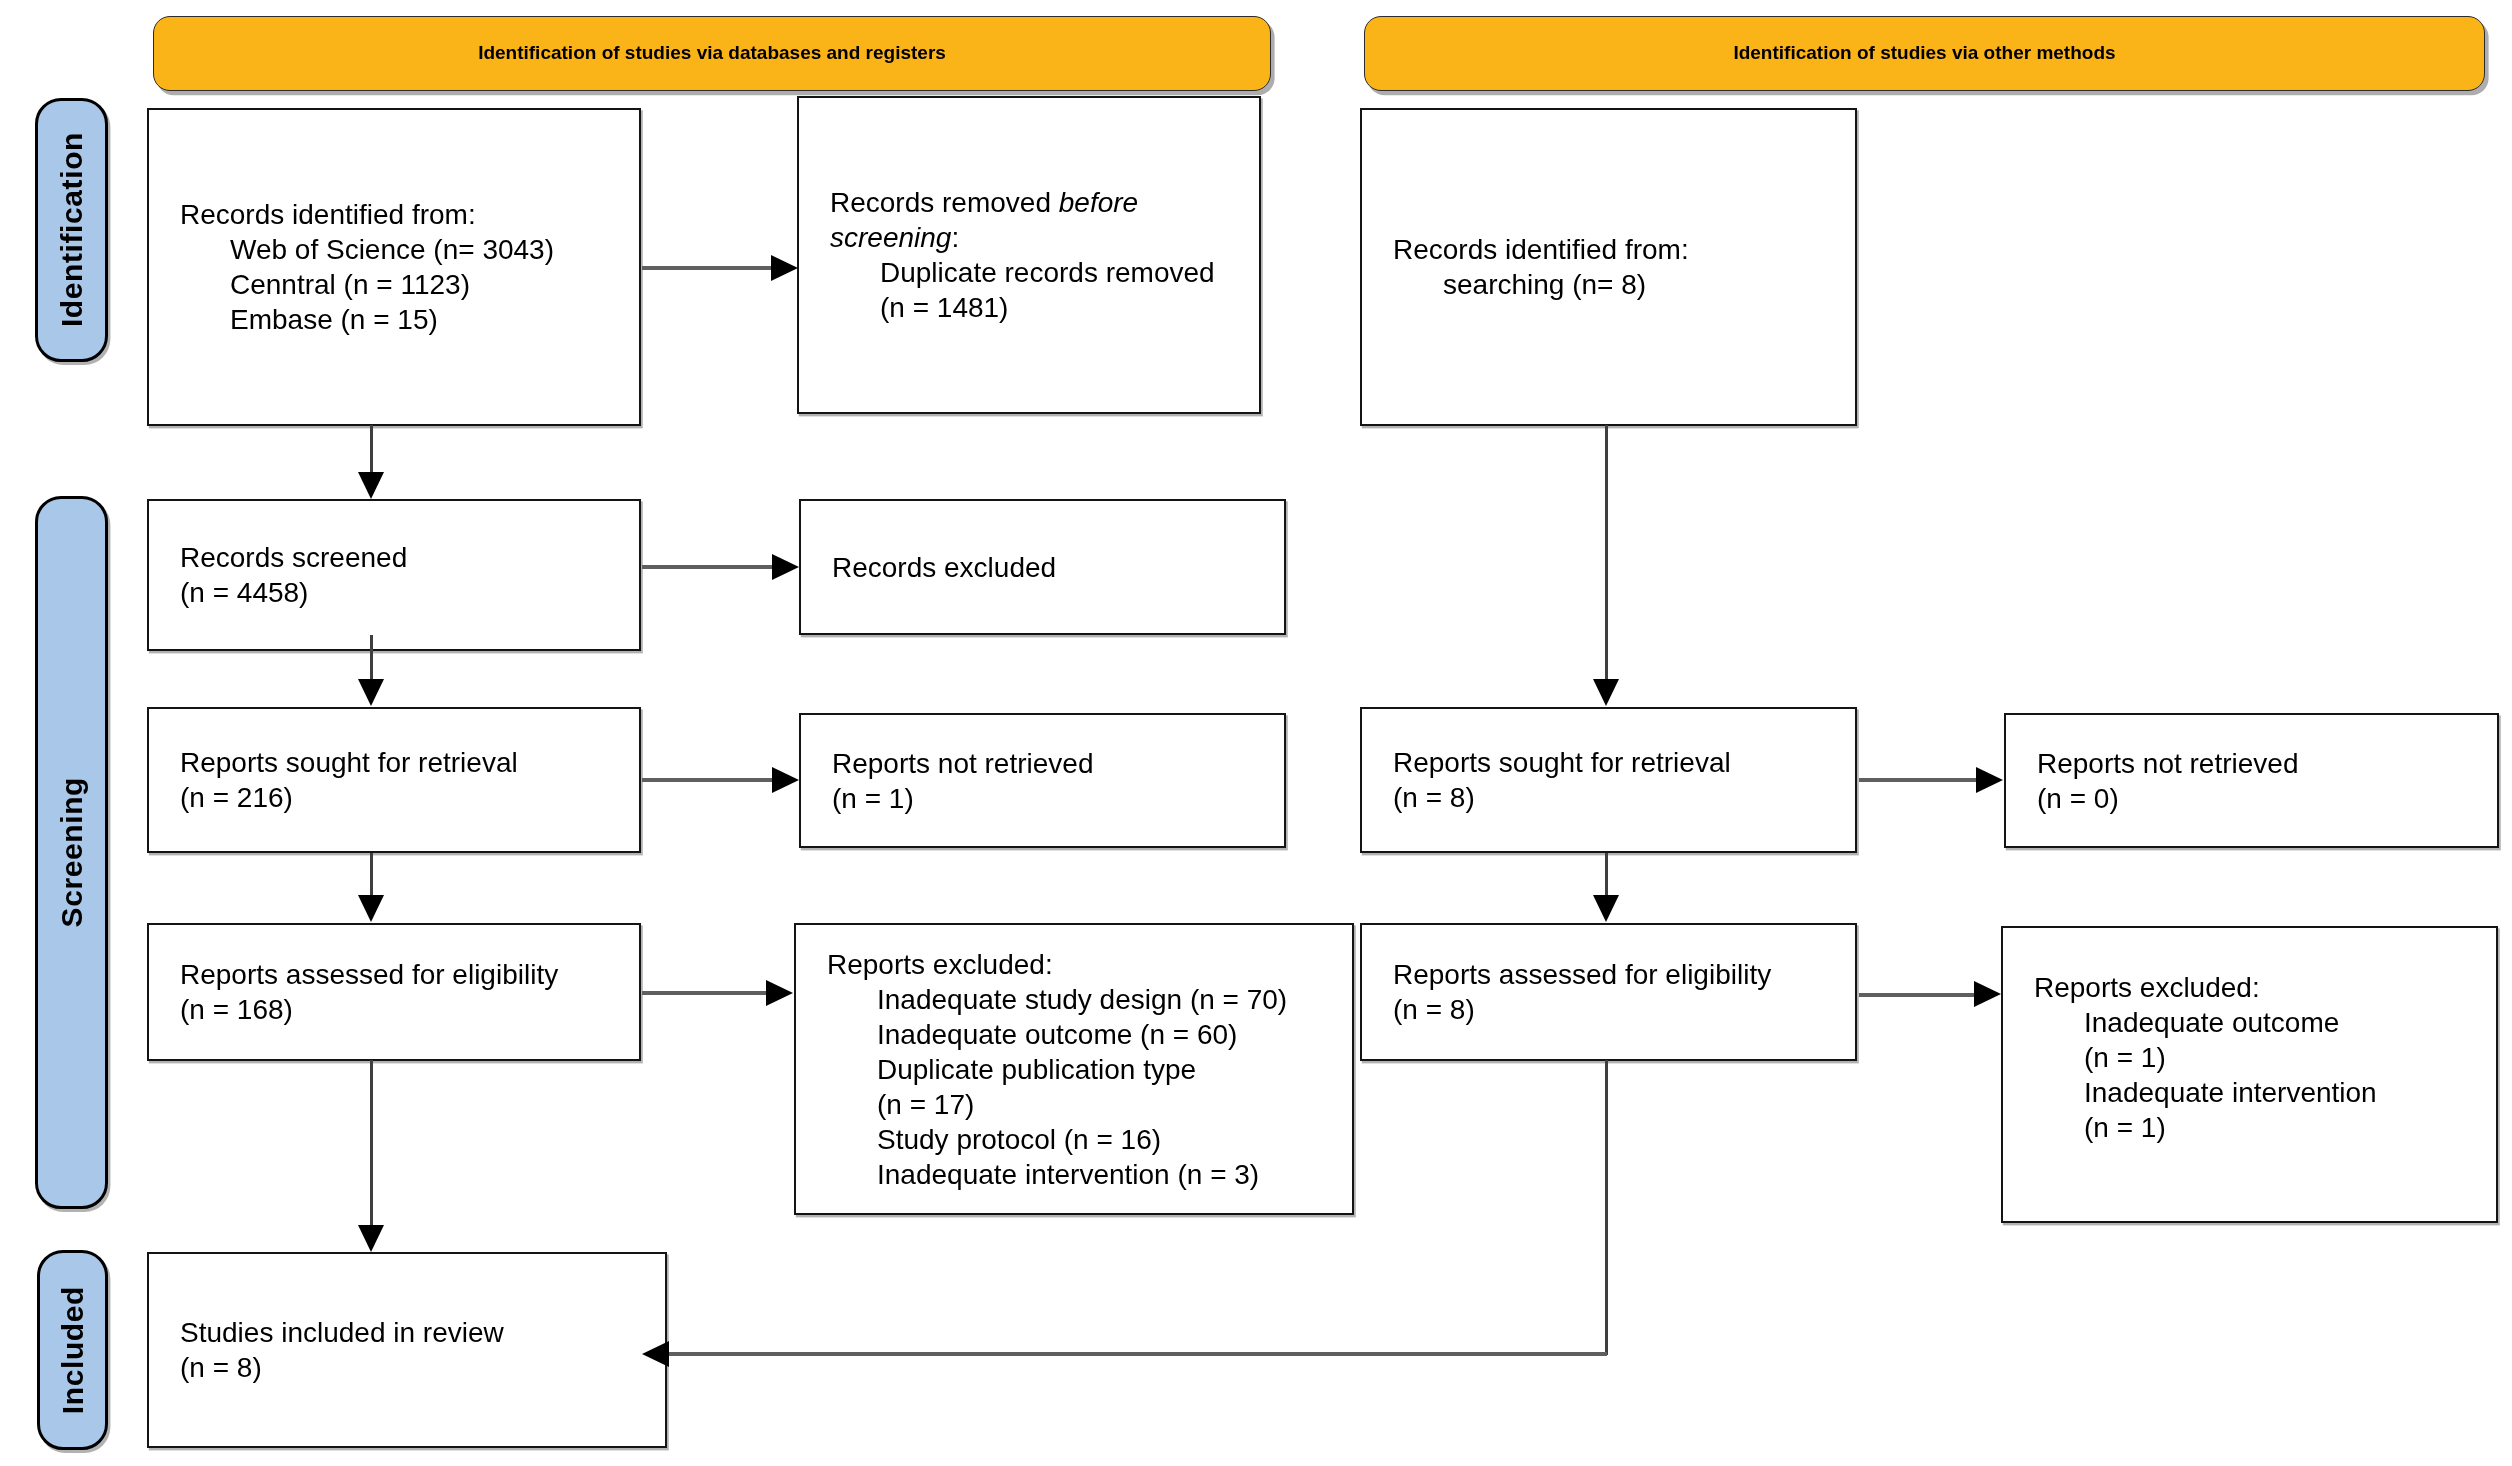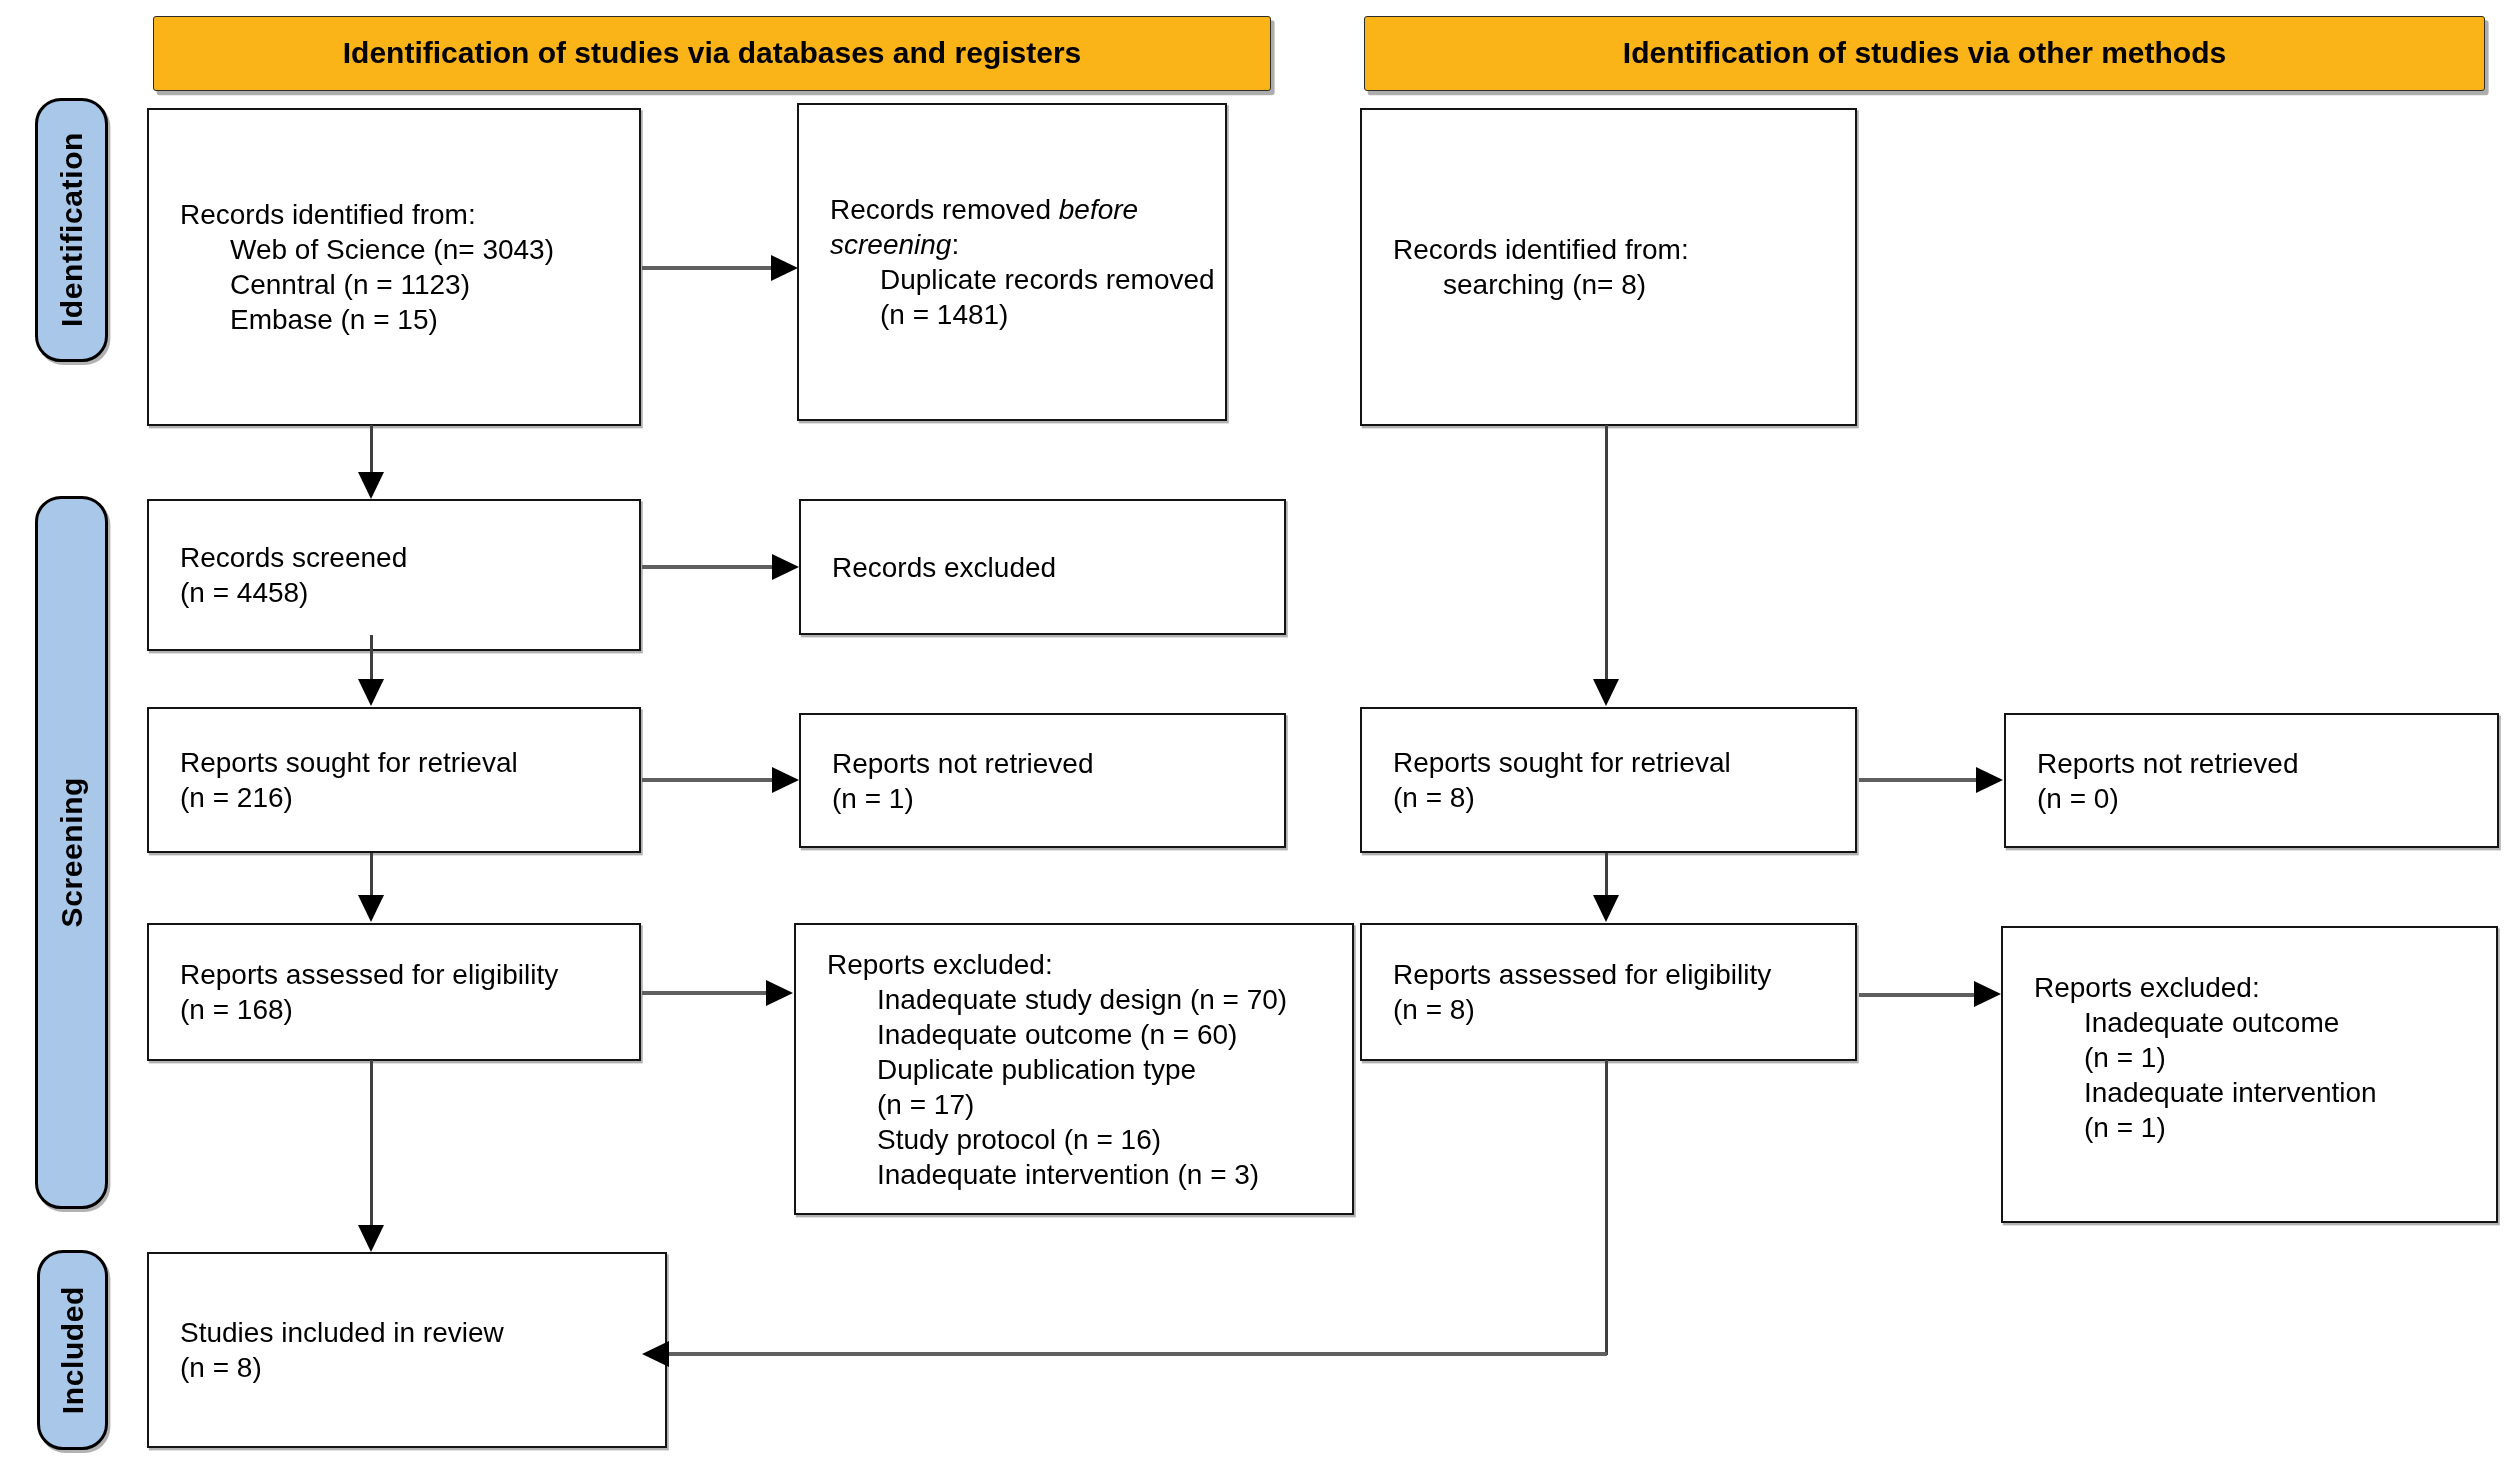--- a/index.html
+++ b/index.html
@@ -1,24 +1,24 @@
 <!DOCTYPE html>
 <html style="font-size:9.6px"><head>
 <meta charset="utf-8">
 <style>
   html,body{margin:0;padding:0;background:#ffffff;}
   #canvas{
     position:relative;width:2512px;height:1467px;background:#ffffff;
     font-family:"Liberation Sans","DejaVu Sans",sans-serif;color:#000;
   }
   .banner{
-    position:absolute;background:#FBB417;border:1.8px solid #2b2b2b;border-radius:3px;
+    position:absolute;background:#FBB417;border:1.8px solid #2b2b2b;border-radius:17px;
     box-shadow:3.6px 4.2px 0 rgba(0,0,0,0.32);
     display:flex;align-items:center;justify-content:center;
-    font-weight:bold;font-size:30px;text-align:center;
+    font-weight:bold;font-size:19px;text-align:center;
   }
   .stage{
     position:absolute;background:#A9C7E8;border:3.6px solid #000;border-radius:26px;
     box-shadow:2.4px 3px 0 rgba(0,0,0,0.30);
     display:flex;align-items:center;justify-content:center;box-sizing:border-box;
   }
   .stage span{
     writing-mode:vertical-rl;transform:rotate(180deg);
     font-weight:bold;font-size:30px;letter-spacing:0.6px;
   }
@@ -56,21 +56,21 @@
     <span>Included</span>
   </div>
 
   <div class="box" style="left:147px;top:108px;width:494px;height:318px">
     <div class="ln">Records identified from:</div>
     <div class="ln ind">Web of Science (n= 3043)</div>
     <div class="ln ind">Cenntral (n = 1123)</div>
     <div class="ln ind">Embase (n = 15)</div>
   </div>
 
-  <div class="box" style="left:797px;top:103px;width:430px;height:318px">
+  <div class="box" style="left:797px;top:96px;width:464px;height:318px">
     <div class="ln"><span>Records removed </span><i>before</i></div>
     <div class="ln"><i>screening</i><span>:</span></div>
     <div class="ln ind">Duplicate records removed</div>
     <div class="ln ind">(n = 1481)</div>
   </div>
 
   <div class="box" style="left:1360px;top:108px;width:497px;height:318px">
     <div class="ln">Records identified from:</div>
     <div class="ln ind">searching (n= 8)</div>
   </div>

